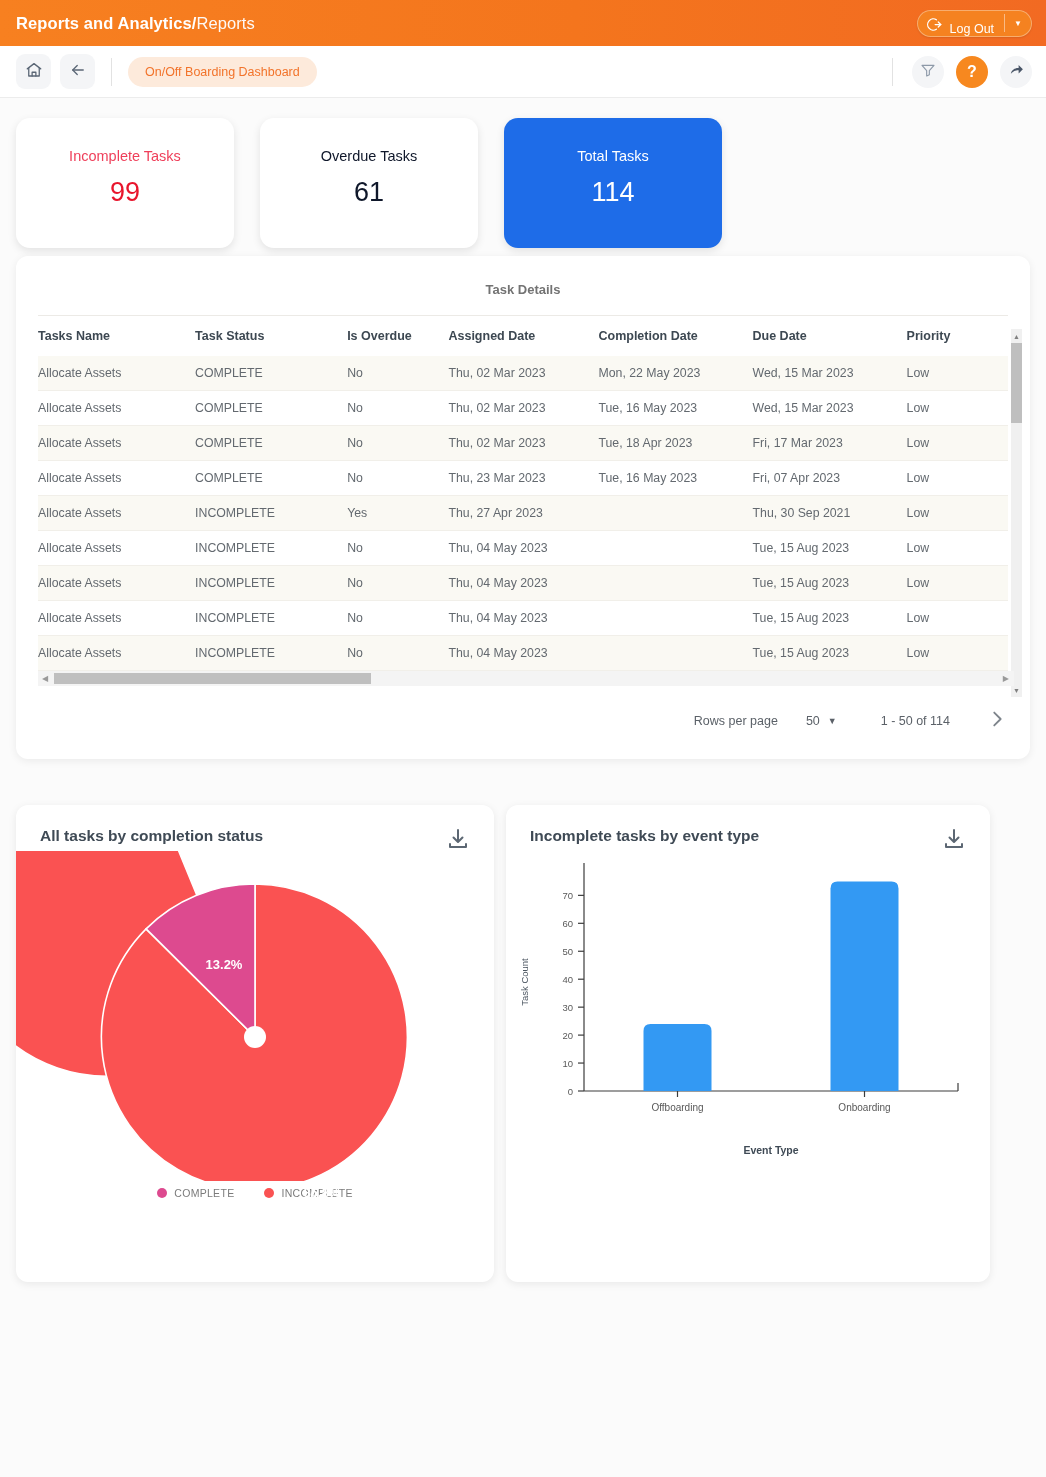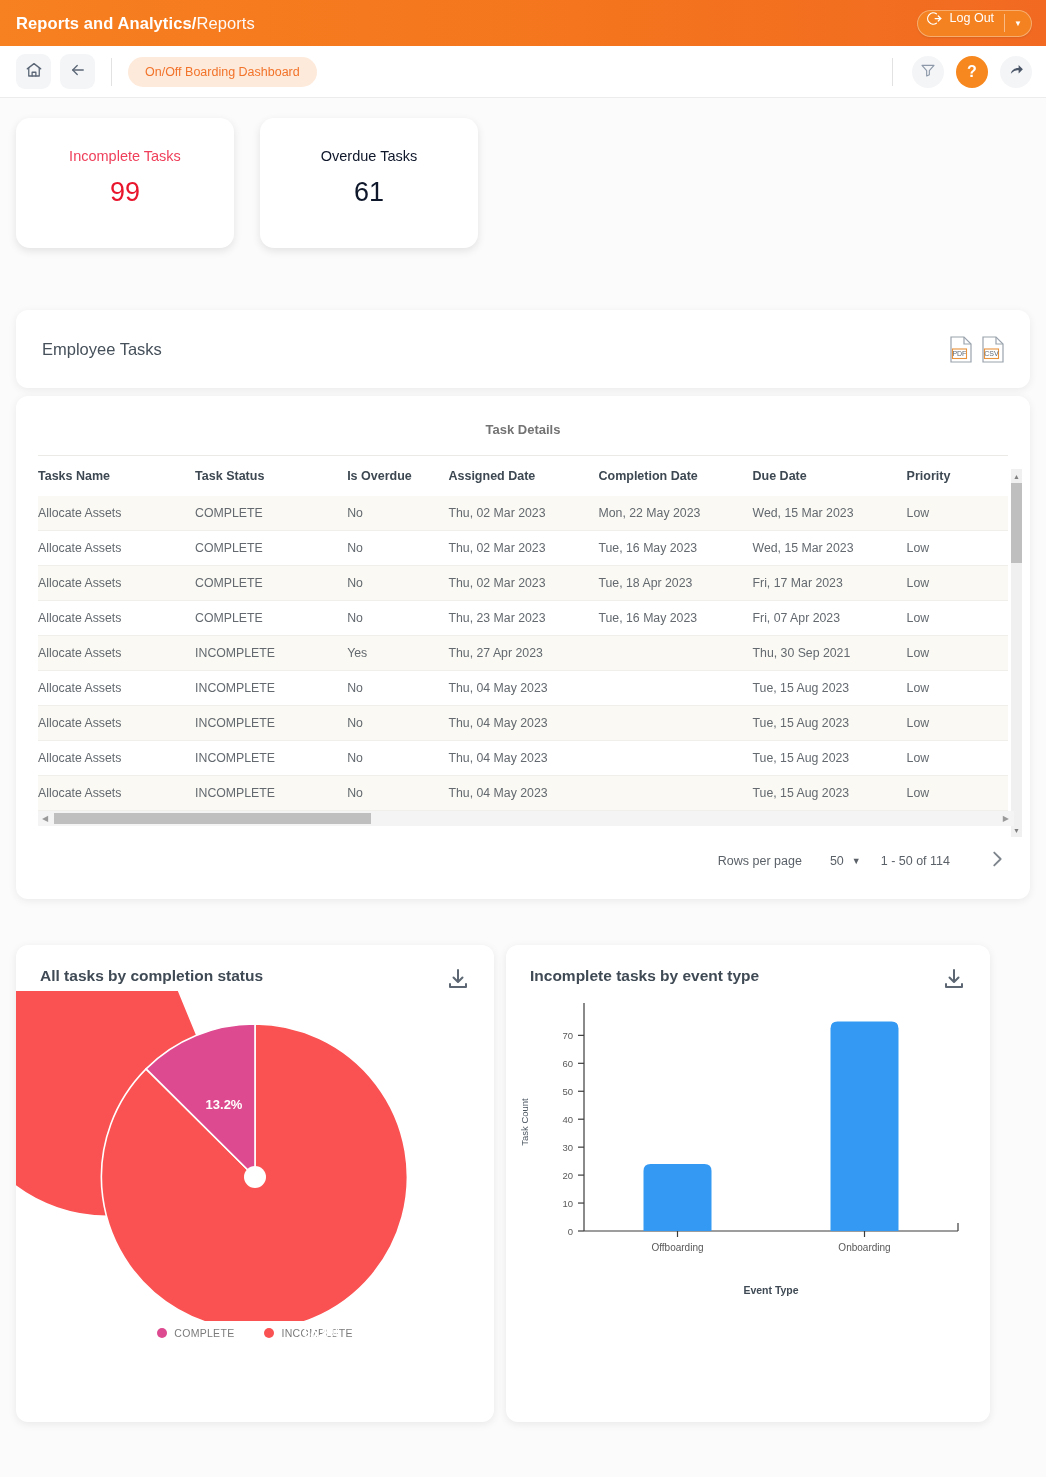--- a/index.html
+++ b/index.html
@@ -21,21 +21,21 @@
   }
   .brand { color: #fff; font-size: 16.5px; letter-spacing: .1px; white-space: nowrap; }
   .brand b { font-weight: 700; }
   .brand span.sub { font-weight: 400; opacity: .96; }
   .logout {
     display: flex; align-items: center;
     background: #f58220; border: 1px solid rgba(255,255,255,.35);
     border-radius: 16px; height: 27px; color: #fff;
     box-shadow: 0 1px 2px rgba(0,0,0,.10);
   }
-  .logout .lo-main { display: flex; align-items: flex-start; gap: 8px; padding: 0 10px 0 9px; height: 100%; }
+  .logout .lo-main { display: flex; align-items: flex-end; gap: 8px; padding: 0 10px 0 9px; height: 100%; }
   .logout .lo-label { font-size: 12.5px; }
   .logout .lo-split { width: 1px; height: 18px; background: rgba(255,255,255,.45); }
   .logout .lo-caret { padding: 0 9px; font-size: 8px; display: flex; align-items: center; }
 
   
   .subbar {
     height: 52px; background: #fff; border-bottom: 1px solid #ececec;
     display: flex; align-items: center; justify-content: space-between;
     padding: 0 14px 0 16px;
   }
@@ -106,21 +106,21 @@
   .varrow.up { top: 0; } .varrow.down { bottom: 0; }
 
   .hscroll { margin: 0 16px 0 22px; height: 15px; background: #f4f4f4; position: relative; display:flex; align-items:center; }
   .hscroll .hthumb { position: absolute; left: 16px; top: 2px; height: 11px; width: 317px; background: #bfbfbf; }
   .hscroll .harrow { position: absolute; font-size: 8px; color: #9a9a9a; }
   .harrow.left { left: 4px; } .harrow.right { right: 5px; }
 
   .pager { display: flex; align-items: center; justify-content: flex-end; gap: 0; padding: 22px 22px 26px 0; }
   .pager .p-label { font-size: 12.5px; color: #5b6168; }
   .pager .p-select { display: flex; align-items: center; gap: 8px; font-size: 12.5px; color: #5b6168; margin-left: 28px; }
-  .pager .p-range { font-size: 12.5px; color: #5b6168; margin-left: 20px; }
+  .pager .p-range { font-size: 12.5px; color: #5b6168; margin-left: 44px; }
   .pager .p-next { margin-left: 36px; color: #7d848b; font-size: 20px; line-height: 1; }
 
   
   .charts { display: flex; gap: 12px; padding: 46px 16px 0 16px; }
   .chartcard { background: #fff; border-radius: 12px; box-shadow: 0 2px 9px rgba(0,0,0,.08); position: relative; }
   .chartcard.left { width: 478px; height: 477px; }
   .chartcard.right { width: 484px; height: 477px; }
   .chart-head { display: flex; align-items: flex-start; justify-content: space-between; padding: 22px 24px 0 24px; }
   .chart-title { font-size: 15.5px; color: #3f4a55; font-weight: 700; }
   .dl { width: 24px; height: 24px; }
@@ -203,45 +203,26 @@
 
   <div class="kpis">
     <div class="kpi red">
       <div class="k-label">Incomplete Tasks</div>
       <div class="k-value">99</div>
     </div>
     <div class="kpi amber">
       <div class="k-label">Overdue Tasks</div>
       <div class="k-value">61</div>
     </div>
+    <div class="kpi blue">
+      <div class="k-label">Total Tasks</div>
+      <div class="k-value">114</div>
+    </div>
   </div>
 
-  <div class="panel">
-    <div class="panel-head">
-      <div class="panel-title">Employee Tasks</div>
-      <div class="exports">
-        <div class="fileicon">
-          <svg width="22" height="27" viewBox="0 0 22 27">
-            <path d="M1 1h13l7 7v18H1z" fill="#fff" stroke="#9aa3ad" stroke-width="1.2"></path>
-            <path d="M14 1v7h7" fill="none" stroke="#9aa3ad" stroke-width="1.2"></path>
-            <rect x="2.5" y="13" width="14" height="9.5" fill="#fff" stroke="#e8923c" stroke-width="1.1"></rect>
-            <text x="9.4" y="20.2" font-size="7" fill="#5e6a74" text-anchor="middle">PDF</text>
-          </svg>
-        </div>
-        <div class="fileicon">
-          <svg width="22" height="27" viewBox="0 0 22 27">
-            <path d="M1 1h13l7 7v18H1z" fill="#fff" stroke="#9aa3ad" stroke-width="1.2"></path>
-            <path d="M14 1v7h7" fill="none" stroke="#9aa3ad" stroke-width="1.2"></path>
-            <rect x="2.5" y="13" width="14" height="9.5" fill="#fff" stroke="#e8923c" stroke-width="1.1"></rect>
-            <text x="9.4" y="20.2" font-size="7" fill="#5e6a74" text-anchor="middle">CSV</text>
-          </svg>
-        </div>
-      </div>
-    </div>
-  </div>
 
   <div class="tablecard">
     <div class="tbl-caption">Task Details</div>
 
     <div class="tbl-wrap">
       <table class="tdata">
         <thead>
           <tr>
             <th class="col1">Tasks Name</th>
             <th class="col2">Task Status</th>

